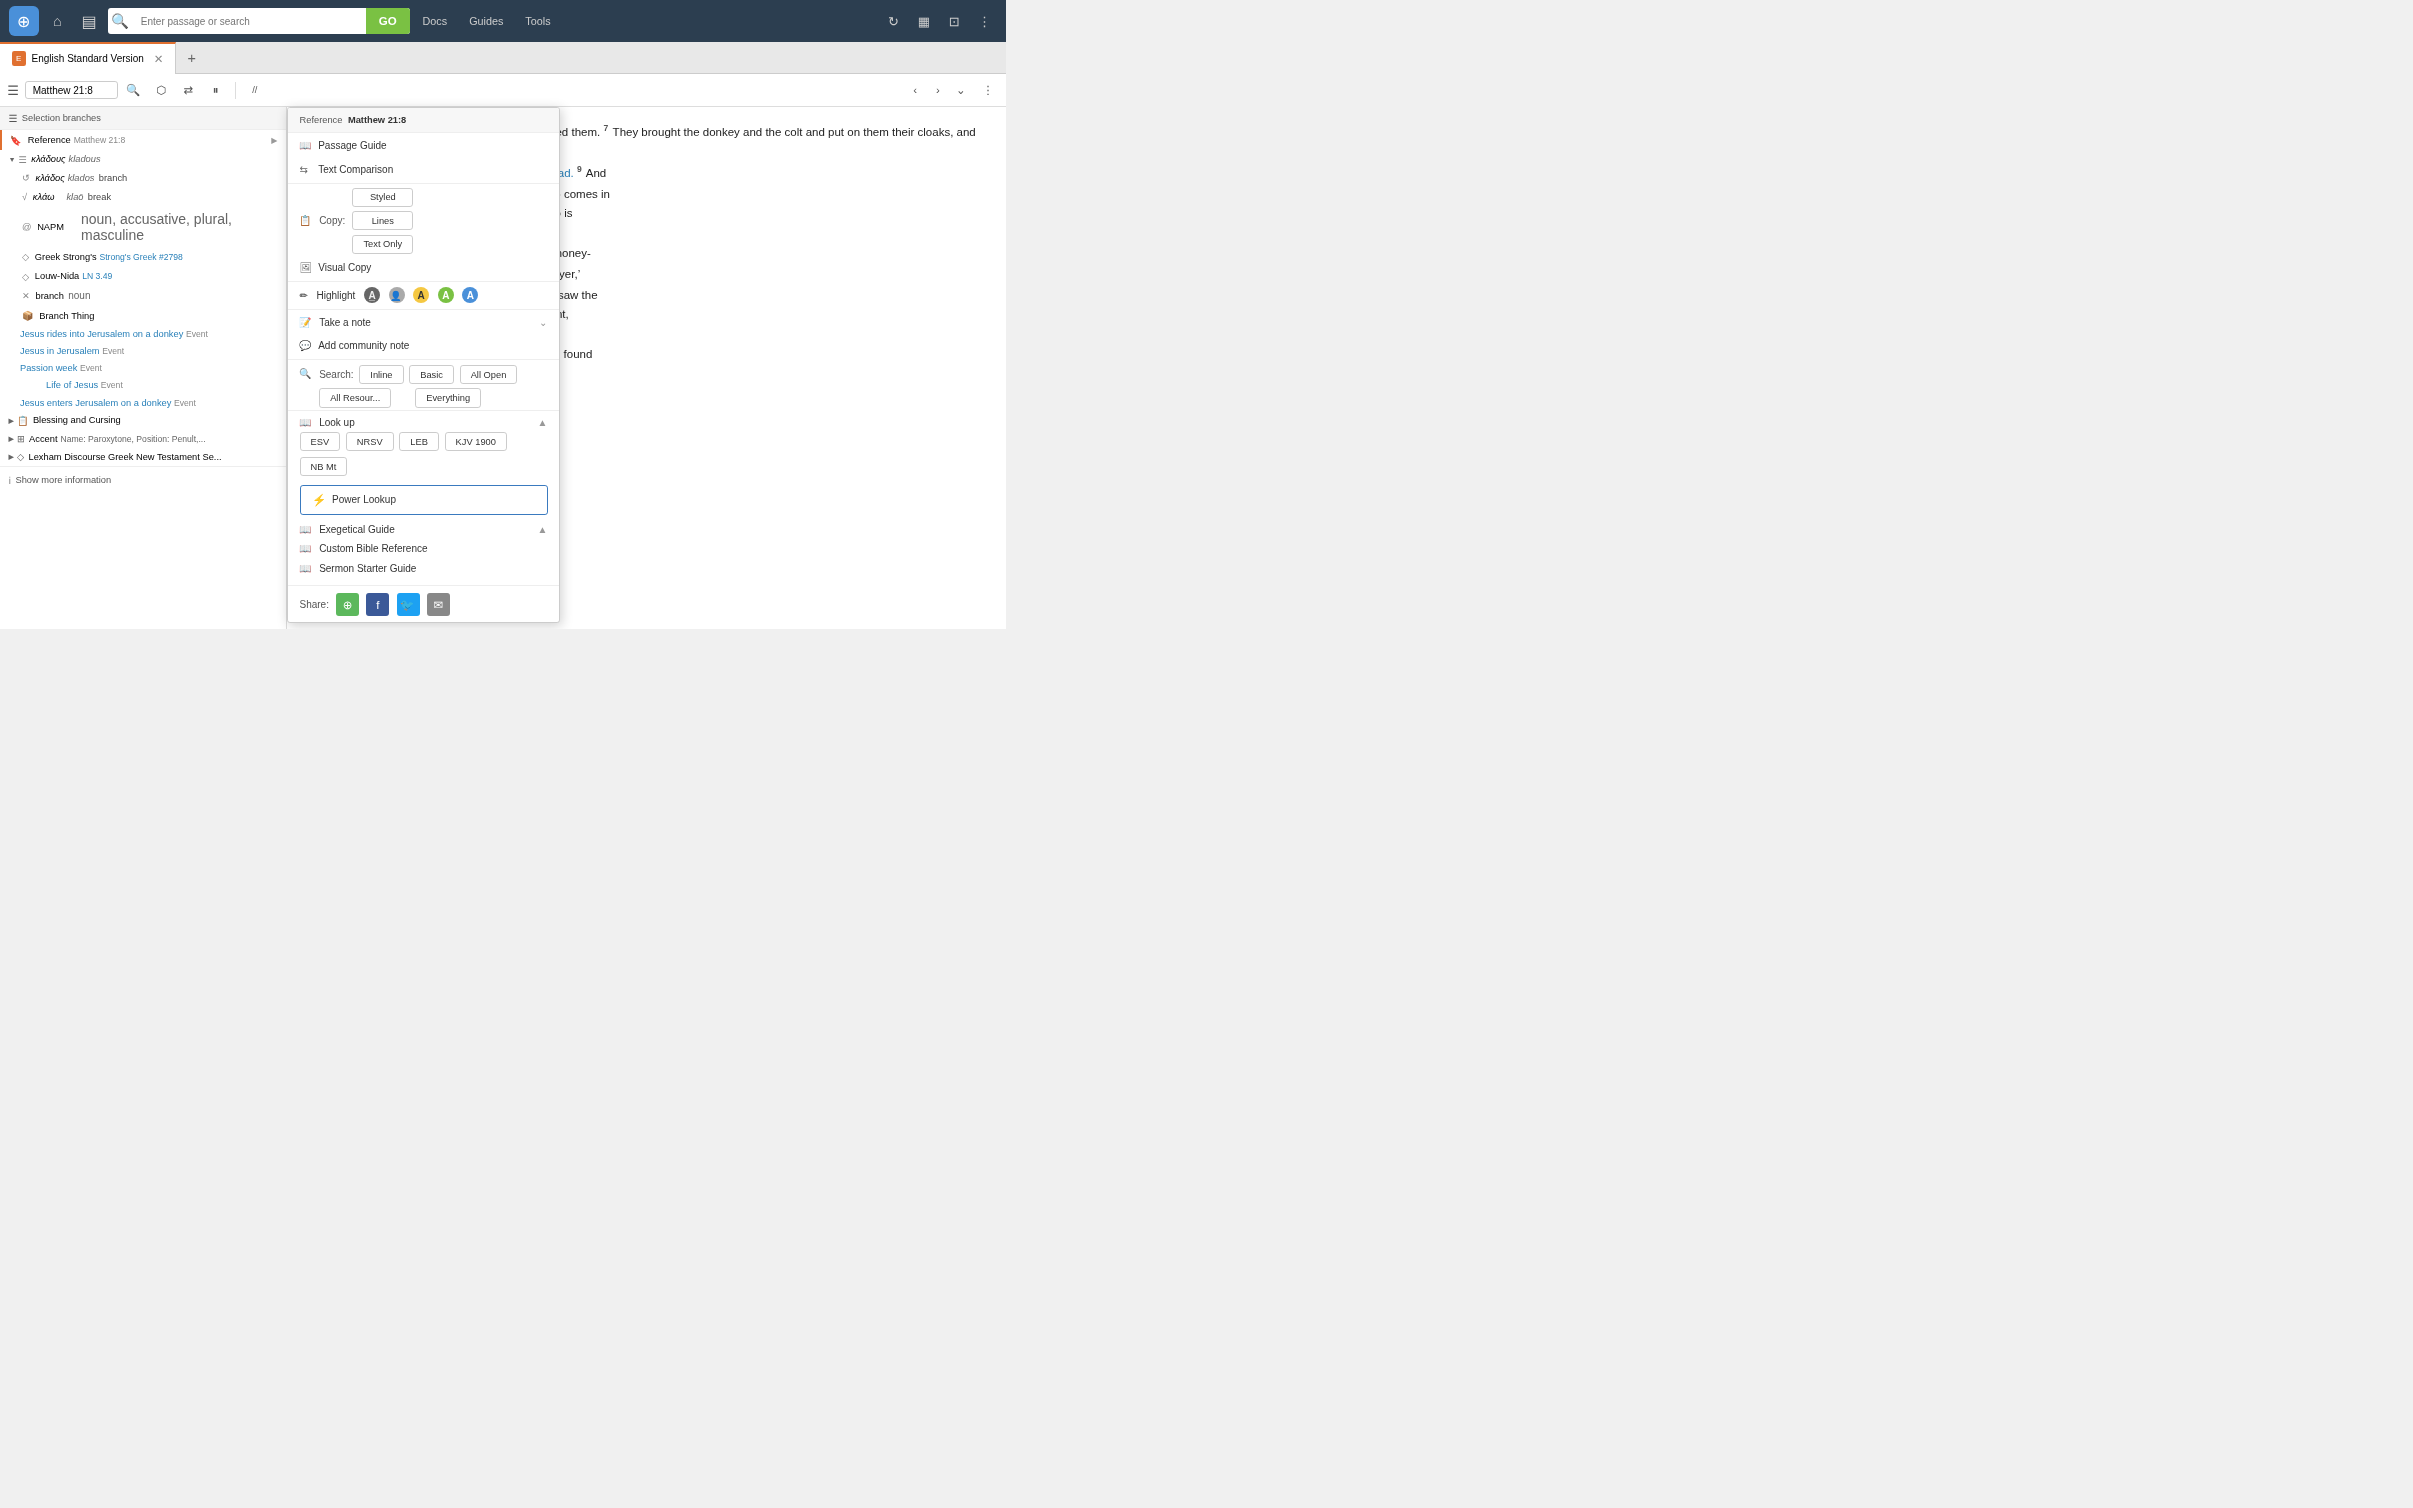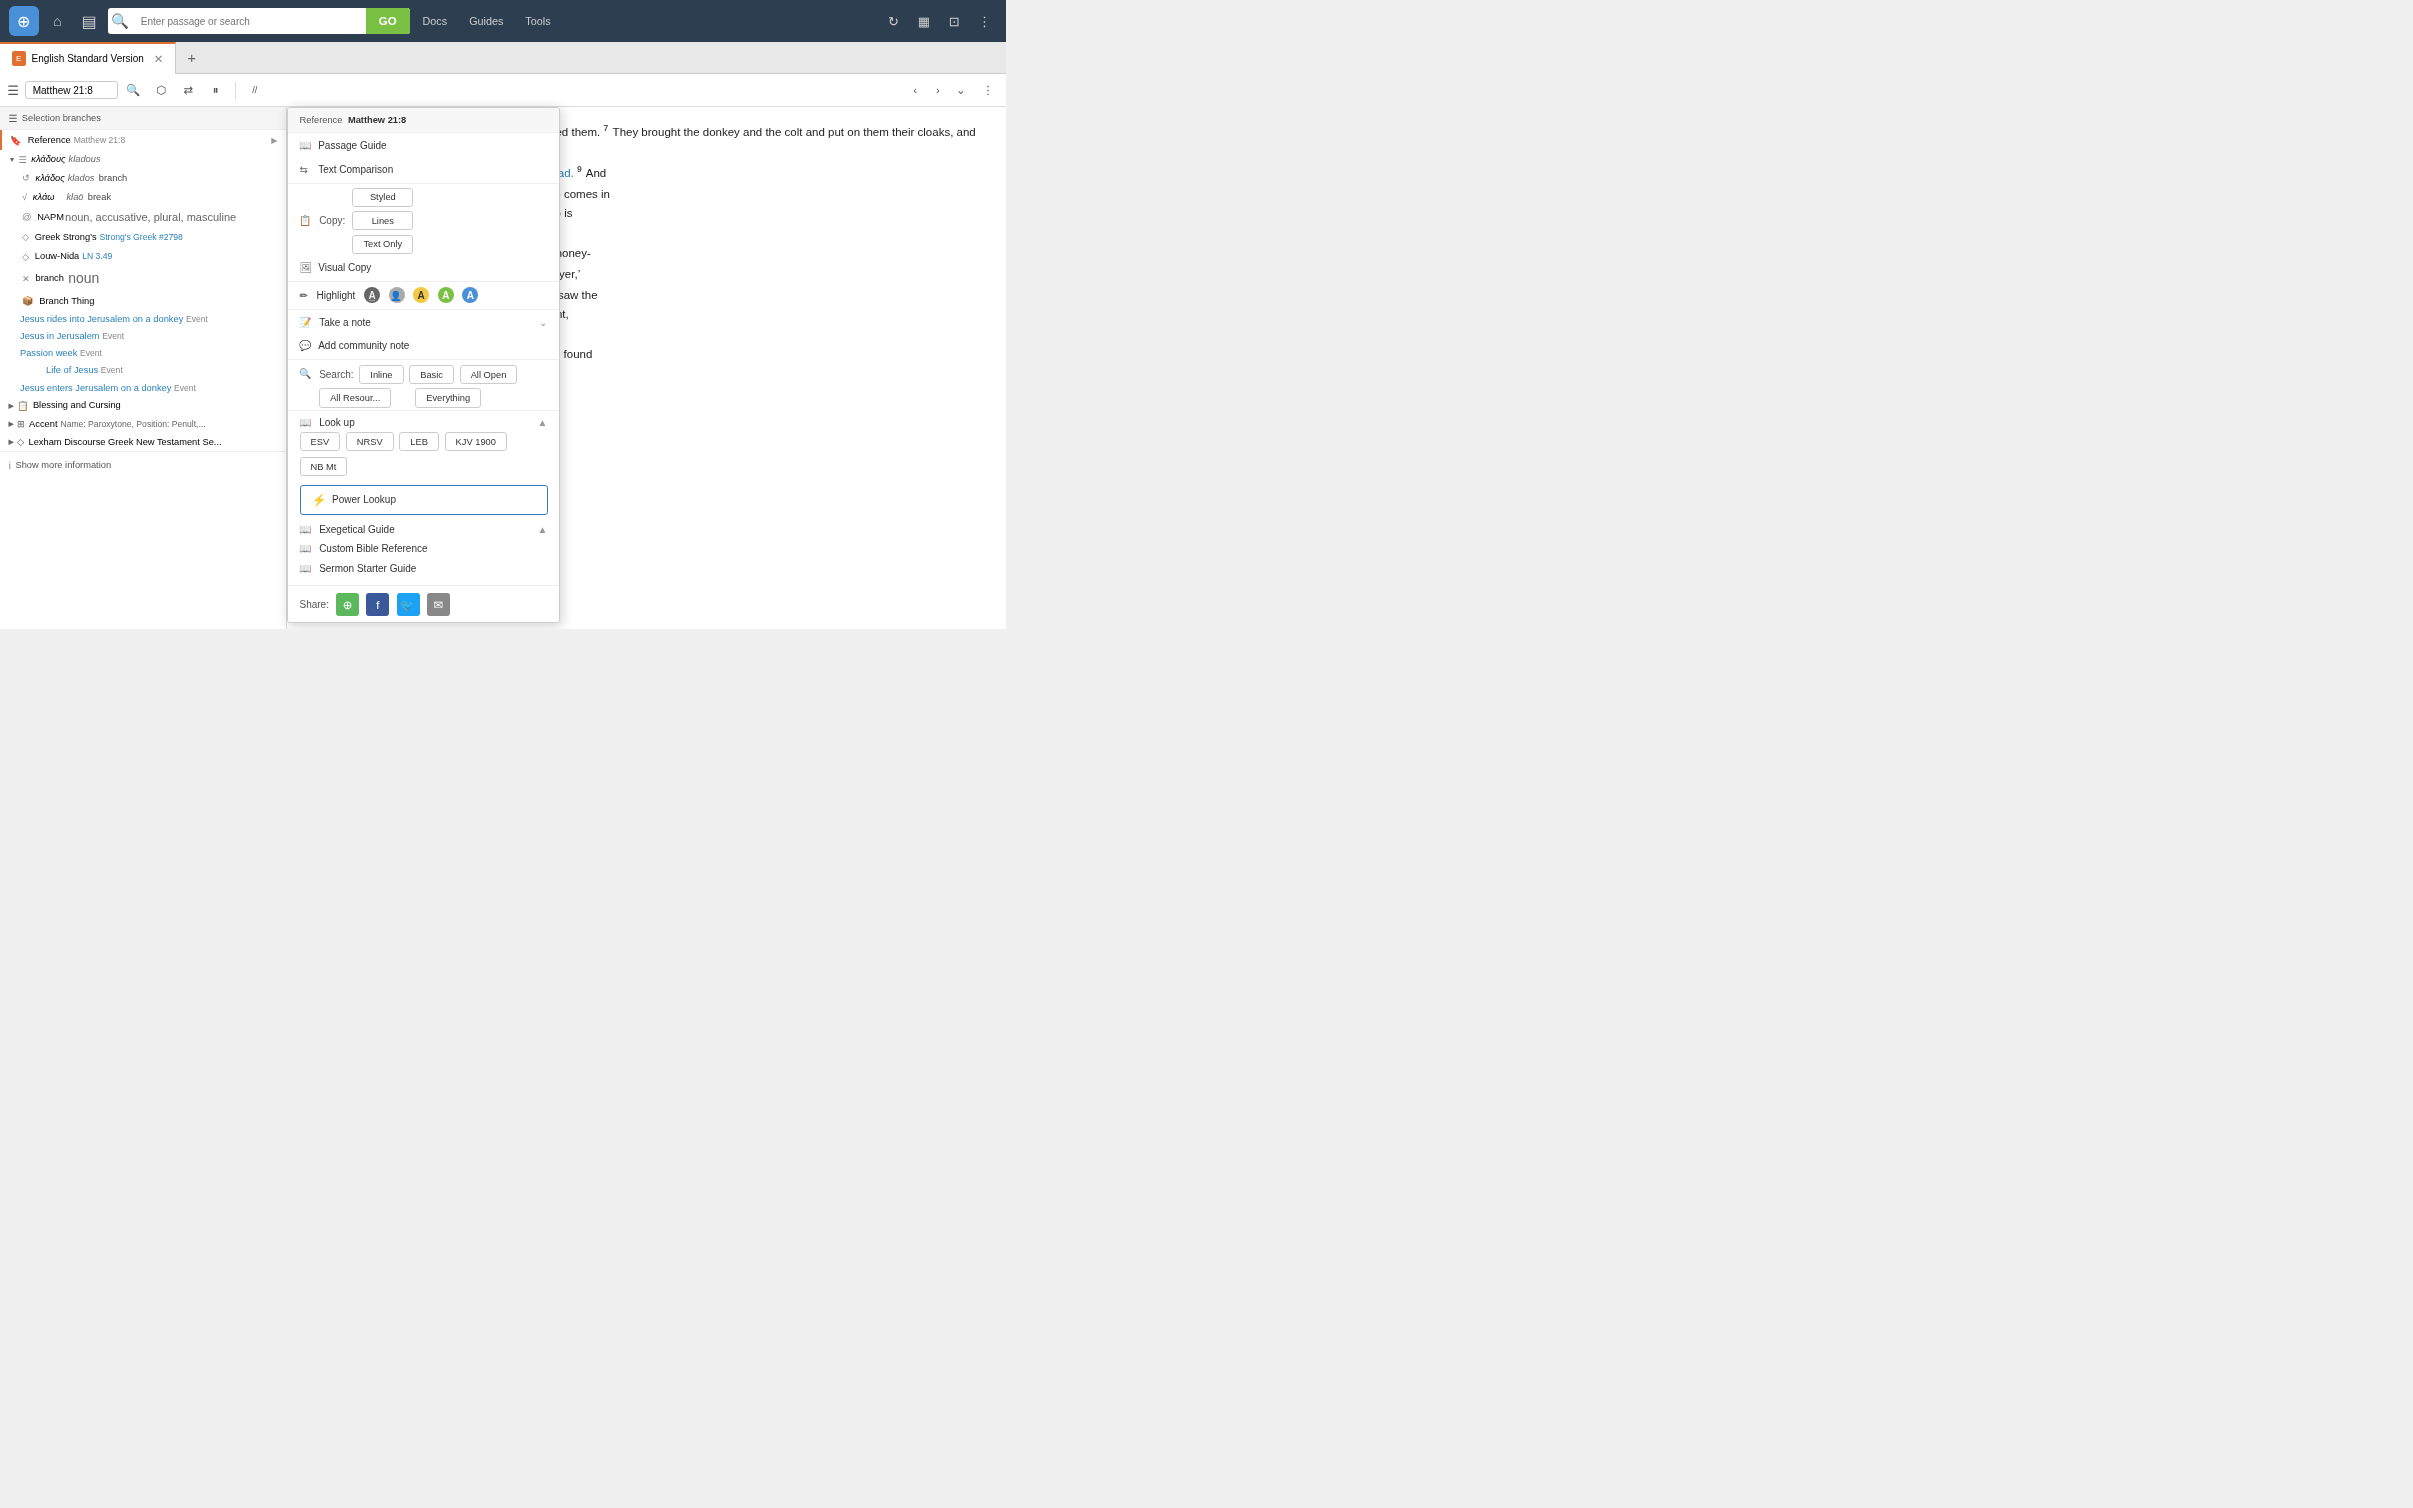--- a/index.html
+++ b/index.html
@@ -205,39 +205,39 @@
     <div class="left-item left-indent">
       <span class="item-icon">√</span>
       <span style="font-style:italic; margin-right:12px;">κλάω</span>
       <span style="font-style:italic; color:#666;">klaō</span>
       <span style="margin-left:4.3px; color:#444;">break</span>
     </div>
 
     <div class="left-item left-indent">
       <span class="item-icon">@</span>
       <span>NAPM</span>
-      <span style="margin-left:1px; color:#666; font-size:11px;">noun, accusative, plural, masculine</span>
+      <span style="margin-left:17px; color:#666; font-size:14px;">noun, accusative, plural, masculine</span>
     </div>
 
     <div class="left-item left-indent">
       <span class="item-icon">◇</span>
       <span>Greek Strong's</span>
       <span class="verse-ref" style="margin-left:2.9px; font-size:8.6px;">Strong's Greek #2798</span>
     </div>
 
     <div class="left-item left-indent">
       <span class="item-icon">◇</span>
       <span>Louw-Nida</span>
       <span class="verse-ref" style="margin-left:2.9px; font-size:8.6px;">LN 3.49</span>
     </div>
 
     <div class="left-item left-indent">
       <span class="item-icon">✕</span>
       <span>branch</span>
-      <span style="margin-left:4.3px; color:#666; font-size:14px;">noun</span>
+      <span style="margin-left:4.3px; color:#666; font-size:10px;">noun</span>
     </div>
 
     <div class="left-item left-indent">
       <span class="item-icon">📦</span>
       <span>Branch Thing</span>
     </div>
 
     <div class="left-sub-item">
       <span style="color:#2980b9;">Jesus rides into Jerusalem on a donkey</span>
       <span style="color:#888; font-size:8.6px;"> Event</span>

